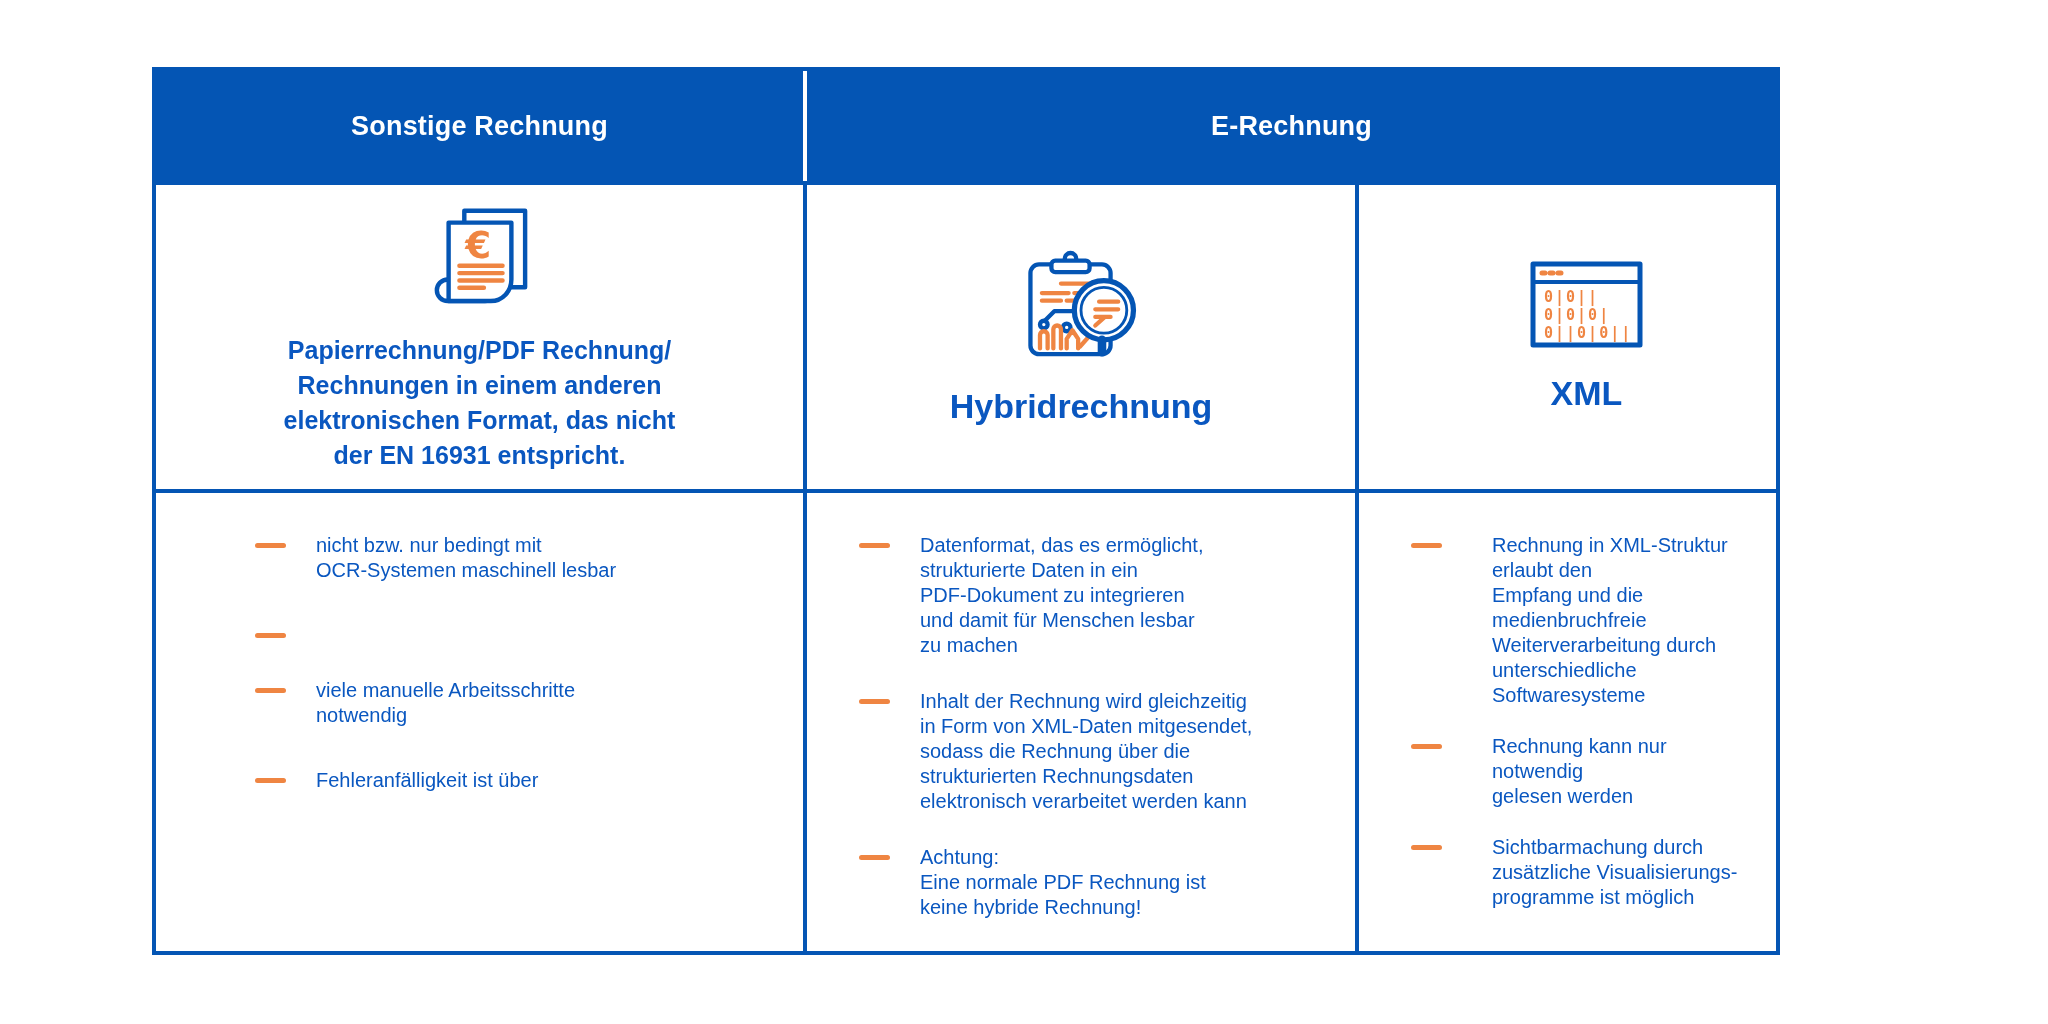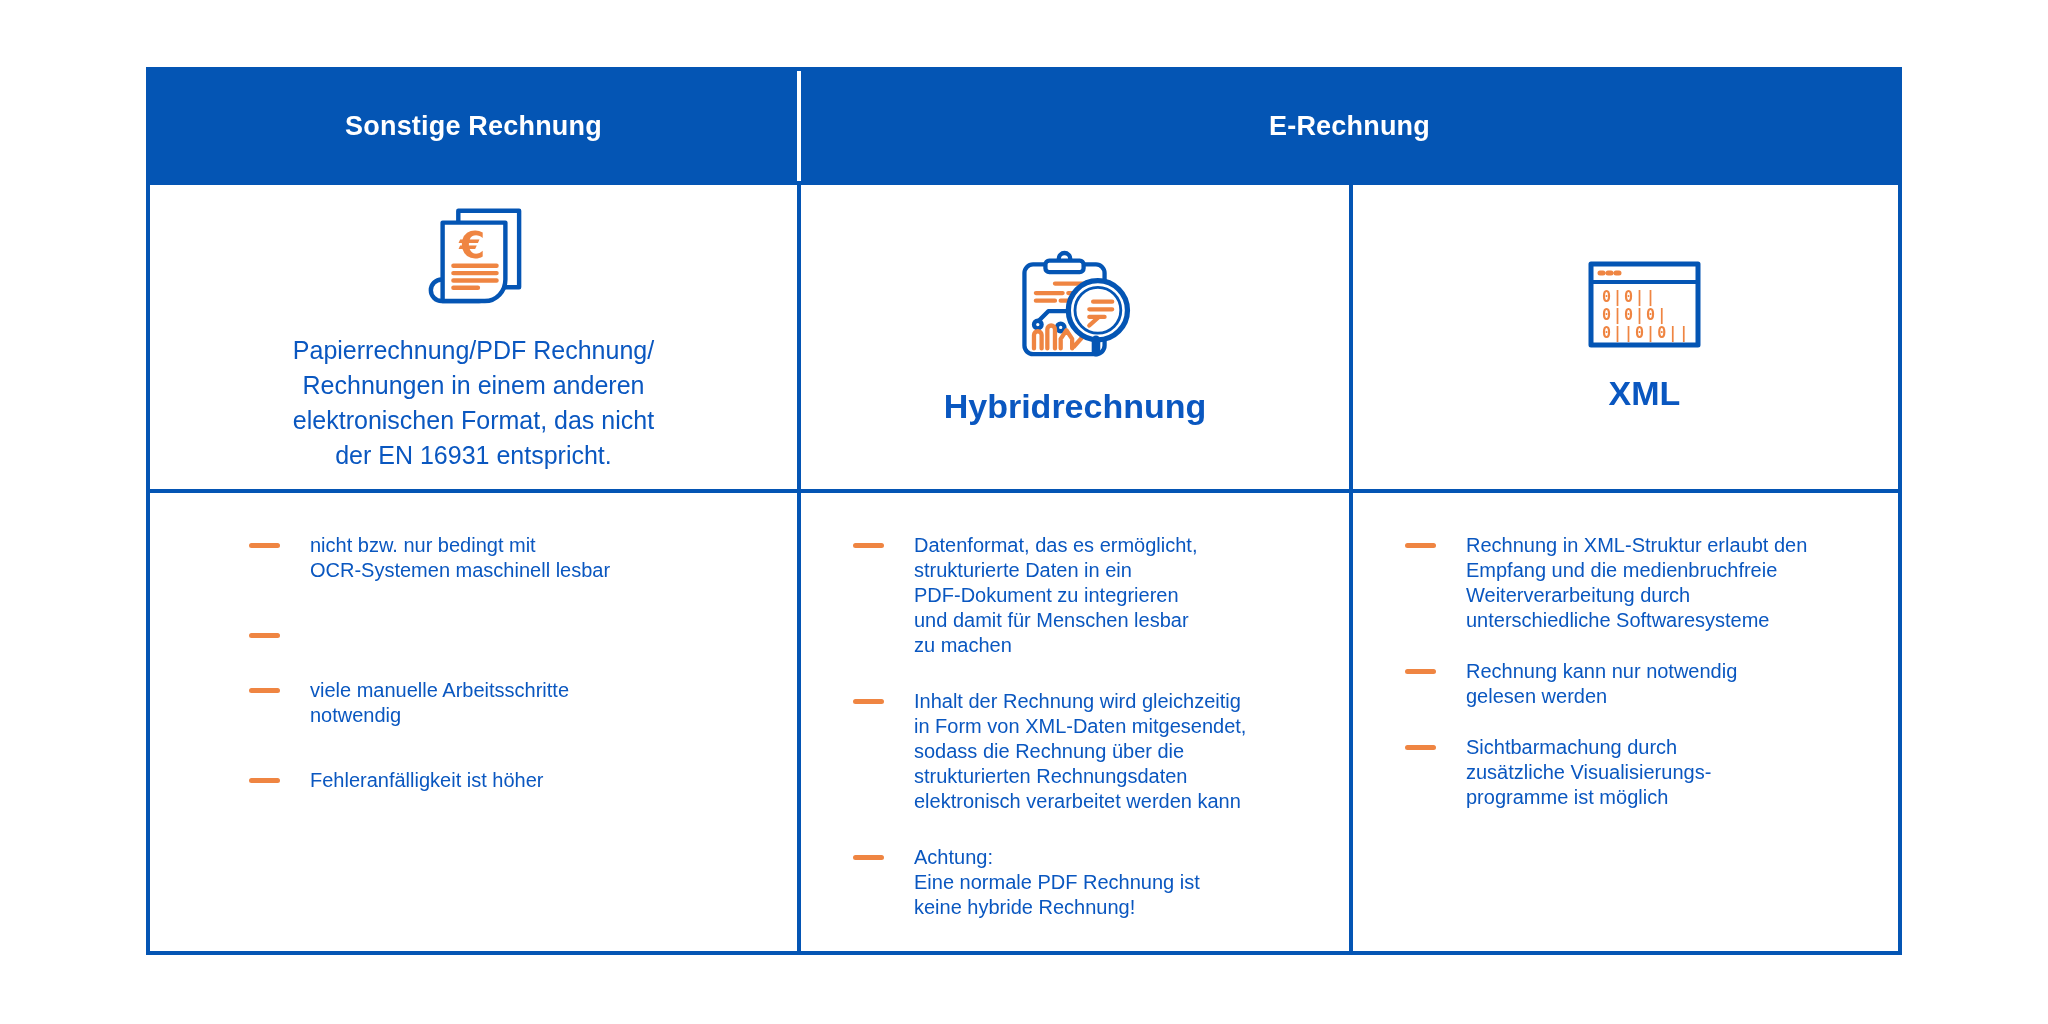--- a/index.html
+++ b/index.html
@@ -7,21 +7,21 @@
     --text-blue:#0a57c0;
     --orange:#ef8542;
     --white:#ffffff;
   }
   *{margin:0;padding:0;box-sizing:border-box;}
   html,body{width:2048px;height:1024px;background:var(--white);overflow:hidden;
     font-family:"Liberation Sans", sans-serif;}
   .canvas{position:relative;width:2048px;height:1024px;background:var(--white);}
 
   .table{
-    position:absolute;left:146px;top:67px;width:1756px;height:888px;
+    position:absolute;left:152px;top:67px;width:1628px;height:888px;
     border:4px solid var(--blue);
     display:flex;flex-direction:column;background:var(--white);
   }
 
   
   .header-row{height:115px;display:flex;background:var(--white);}
   .header-cell{background:var(--blue);color:var(--white);
     display:flex;align-items:center;justify-content:center;
     font-size:27px;font-weight:bold;letter-spacing:.2px;}
   .header-cell.c1{width:647px;}
@@ -32,34 +32,34 @@
   .body-row{display:flex;border-top:4px solid var(--blue);}
   .cell{background:var(--white);}
   .cell.c1{width:647px;}
   .cell.c2{width:552px;border-left:4px solid var(--blue);}
   .cell.c3{flex:1;border-left:4px solid var(--blue);padding-left:38px;}
 
   
   .row-icons{height:321px;}
   .row-icons .cell{display:flex;flex-direction:column;align-items:center;justify-content:center;}
   .col-title{color:var(--text-blue);font-size:34px;font-weight:bold;margin-top:26px;}
-  .col1-desc{color:var(--text-blue);font-size:25px;font-weight:normal;line-height:35px;
+  .col1-desc{color:var(--text-blue);font-size:25px;font-weight:bold;line-height:35px;
     text-align:center;white-space:pre-line;margin-top:28px;}
 
   
   .row-bullets{flex:1;}
   .row-bullets .cell{padding-top:40px;padding-right:28px;}
   .row-bullets .cell.c1{padding-left:99px;}
   .row-bullets .cell.c2{padding-left:52px;}
   .row-bullets .cell.c3{padding-left:52px;}
 
   .bullet{display:flex;align-items:flex-start;}
   .cell.c1 .bullet{margin-bottom:40px;}
   .cell.c2 .bullet{margin-bottom:31px;}
-  .cell.c3 .bullet{margin-bottom:26px;}
+  .cell.c3 .bullet{margin-bottom:26px;gap:20px;}
   .dash{width:31px;height:5px;border-radius:3px;background:var(--orange);
     flex-shrink:0;margin-top:10px;}
   .btext{margin-left:30px;color:var(--text-blue);font-size:20px;line-height:25px;
     white-space:pre-line;}
 
   svg{display:block;}
   .icon-stroke{stroke:var(--blue);stroke-width:4.5;fill:none;stroke-linecap:round;stroke-linejoin:round;}
   .icon-fill-white{fill:var(--white);}
   .icon-orange{stroke:var(--orange);stroke-width:4.5;fill:none;stroke-linecap:round;stroke-linejoin:round;}
   .binary-text{fill:var(--orange);font-family:"DejaVu Sans Mono", monospace;
@@ -140,21 +140,21 @@
         <div class="bullet">
           <span class="dash"></span>
         </div>
         <div class="bullet">
           <span class="dash"></span>
           <span class="btext">viele manuelle Arbeitsschritte
 notwendig</span>
         </div>
         <div class="bullet">
           <span class="dash"></span>
-          <span class="btext">Fehleranfälligkeit ist höher</span>
+          <span class="btext">Fehleranfälligkeit ist über</span>
         </div>
       </div>
 
       <div class="cell c2">
         <div class="bullet">
           <span class="dash"></span>
           <span class="btext">Datenformat, das es ermöglicht,
 strukturierte Daten in ein
 PDF-Dokument zu integrieren
 und damit für Menschen lesbar

